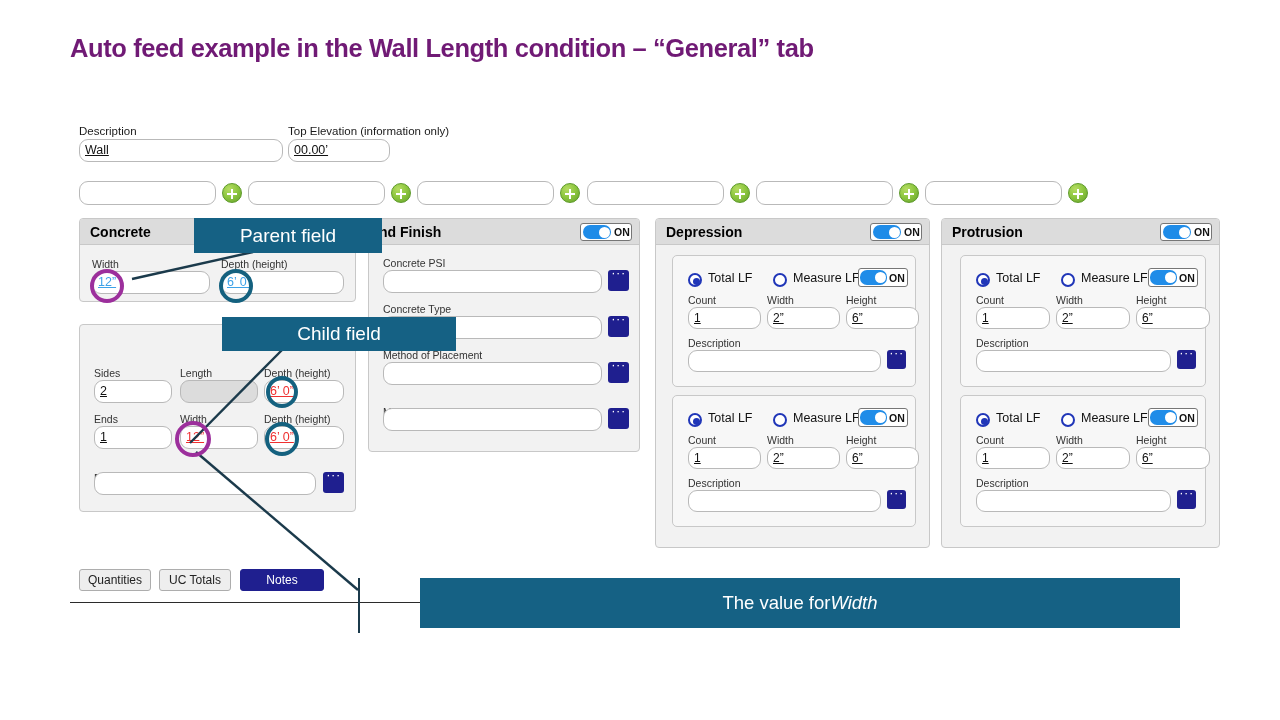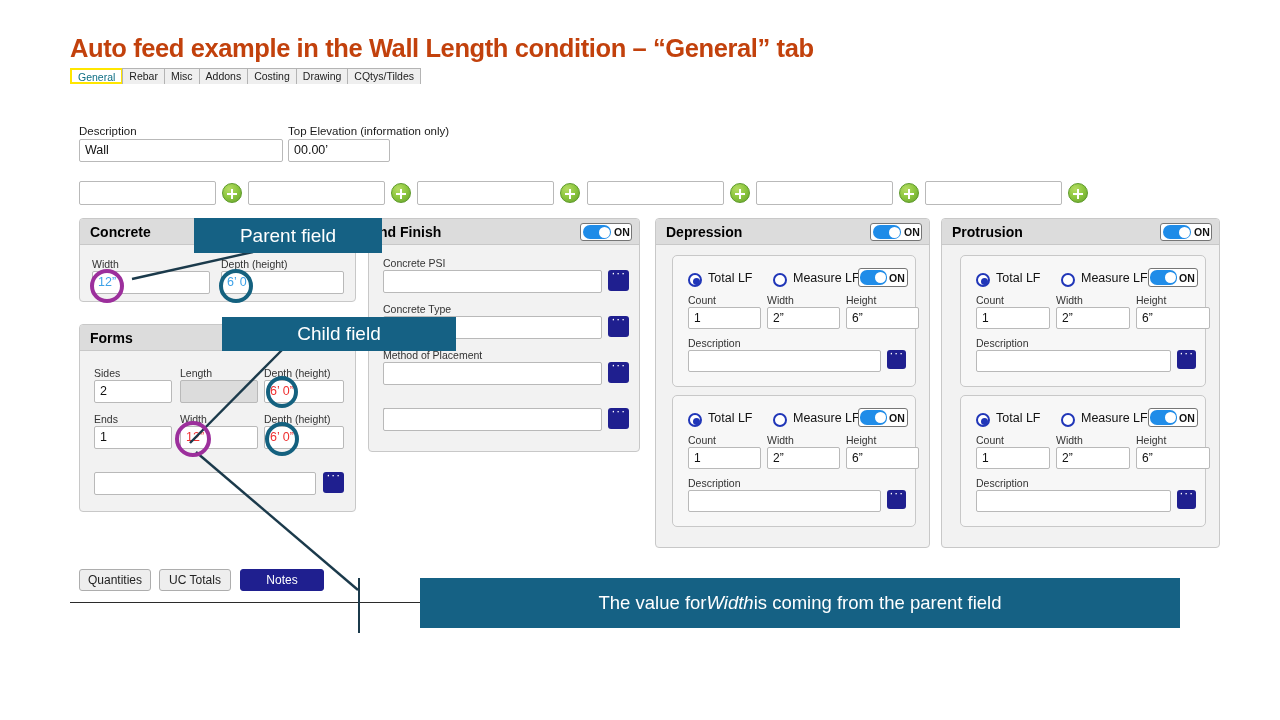--- a/index.html
+++ b/index.html
@@ -7,21 +7,21 @@
   body {
     width:1280px; height:720px; position:relative;
     background:#ffffff;
     font-family:"Liberation Sans", sans-serif;
     overflow:hidden;
   }
 
   
   #slide-title {
     position:absolute; left:70px; top:34px;
-    font-size:25.5px; font-weight:bold; color:#c2410c;
+    font-size:25.5px; font-weight:bold; color:#701a75;
     letter-spacing:-0.4px; white-space:nowrap;
   }
 
   
   #app-window { position:absolute; left:70px; top:68px; width:1180px; height:540px; }
 
   
   .tabstrip { position:absolute; left:0; top:0; height:16px; display:flex; align-items:stretch; }
   .tab {
     border:1px solid #b4b4b4; border-bottom:none; background:#efefef;
@@ -39,23 +39,23 @@
     position:absolute; left:9px; top:4px; font-size:13.5px; color:#1a1a1a;
   }
 
   
   .win-body { position:absolute; left:0; top:41px; width:1180px; height:499px; background:#ffffff; }
 
   .fieldlabel { font-size:10.5px; color:#333; line-height:12px; }
   .bigfieldlabel { font-size:11.5px; color:#1a1a1a; line-height:13px; }
 
   .txtinput {
-    background:#ffffff; border:1px solid #b9b9b9; border-radius:2px;
+    background:#ffffff; border:1px solid #b9b9b9; border-radius:9px;
     font-size:12.5px; color:#111; padding:0 5px; line-height:21px; height:23px;
-    overflow:hidden; white-space:nowrap;
+    overflow:hidden; white-space:nowrap;text-decoration:underline;
   }
   .txtinput.disabled { background:#dcdcdc; border-color:#b9b9b9; }
   .txtinput.sm { height:22px; line-height:20px; font-size:12px; }
 
   
   #desc-label  { position:absolute; left:9px;  top:16px; }
   #desc-input  { position:absolute; left:9px;  top:30px; width:204px; }
   #elev-label  { position:absolute; left:218px; top:16px; }
   #elev-input  { position:absolute; left:218px; top:30px; width:102px; }
 
@@ -183,29 +183,20 @@
 
   svg.leaders { position:absolute; left:0; top:0; width:1280px; height:720px; pointer-events:none; }
 </style>
 </head>
 <body>
 
 <div id="slide-title">Auto feed example in the Wall Length condition – “General” tab</div>
 
 <div id="app-window">
 
-  <div class="tabstrip">
-    <div class="tab active">General</div>
-    <div class="tab">Rebar</div>
-    <div class="tab">Misc</div>
-    <div class="tab">Addons</div>
-    <div class="tab">Costing</div>
-    <div class="tab">Drawing</div>
-    <div class="tab">CQtys/Tildes</div>
-  </div>
 
 
   <div class="win-body">
 
     <div class="fieldlabel bigfieldlabel" id="desc-label">Description</div>
     <div class="txtinput" id="desc-input">Wall</div>
 
     <div class="fieldlabel bigfieldlabel" id="elev-label">Top Elevation (information only)</div>
     <div class="txtinput" id="elev-input">00.00’</div>
 
@@ -243,23 +234,20 @@
   <div class="panel-head">
     <div class="panel-title">Concrete</div>
   </div>
   <div class="fieldlabel" style="position:absolute;left:12px;top:39px;">Width</div>
   <div class="txtinput" style="position:absolute;left:12px;top:52px;width:118px;color:#3da2e8;">12”</div>
   <div class="fieldlabel" style="position:absolute;left:141px;top:39px;">Depth (height)</div>
   <div class="txtinput" style="position:absolute;left:141px;top:52px;width:123px;color:#3da2e8;">6’ 0”</div>
 </div>
 
 <div class="panel" id="panel-forms">
-  <div class="panel-head">
-    <div class="panel-title">Forms</div>
-  </div>
   <div class="fieldlabel" style="position:absolute;left:14px;top:42px;">Sides</div>
   <div class="txtinput" style="position:absolute;left:14px;top:55px;width:78px;">2</div>
 
   <div class="fieldlabel" style="position:absolute;left:100px;top:42px;">Length</div>
   <div class="txtinput disabled" style="position:absolute;left:100px;top:55px;width:78px;"></div>
 
   <div class="fieldlabel" style="position:absolute;left:184px;top:42px;">Depth (height)</div>
   <div class="txtinput" style="position:absolute;left:184px;top:55px;width:80px;color:#ef3030;">6’ 0”</div>
 
   <div class="fieldlabel" style="position:absolute;left:14px;top:88px;">Ends</div>
@@ -428,14 +416,13 @@
 <div class="annot-circle annot-teal" style="left:266px;top:376px;width:32px;height:32px;"></div>
 <div class="annot-circle annot-purple" style="left:175px;top:421px;width:36px;height:36px;"></div>
 <div class="annot-circle annot-teal" style="left:265px;top:422px;width:34px;height:34px;"></div>
 
 <div class="callout" style="left:194px;top:218px;width:188px;height:35px;">Parent field</div>
 <div class="callout" style="left:222px;top:317px;width:234px;height:34px;">Child field</div>
 
 <div class="caption-bar">
   <span>The value for </span>
     <i>Width</i>
-    <span> is coming from the parent field</span>
 </div>
 
 </body></html>

